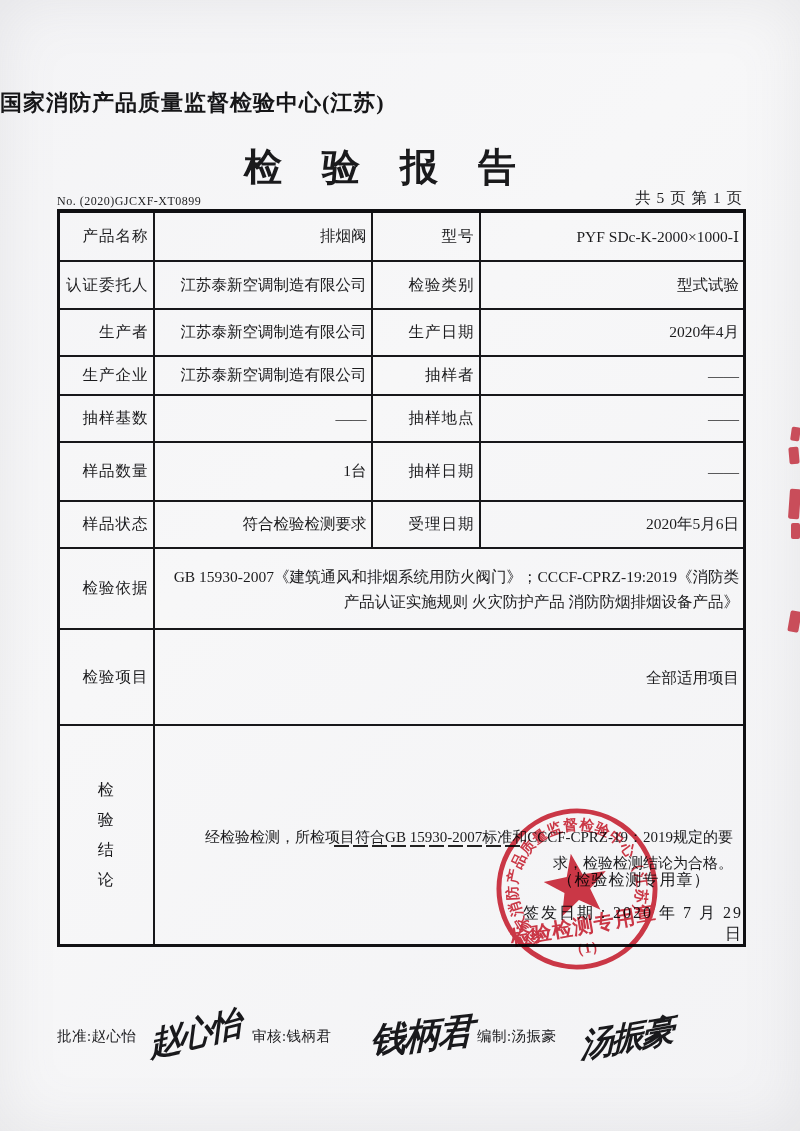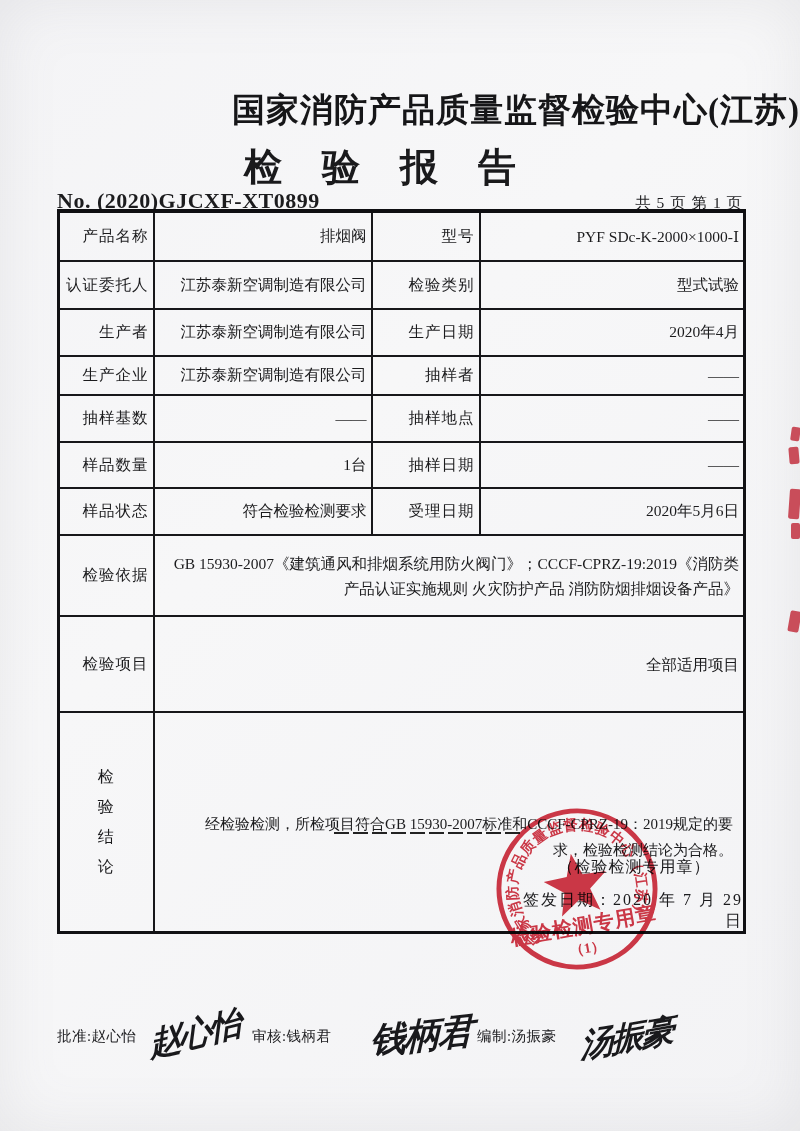--- a/index.html
+++ b/index.html
@@ -10,34 +10,34 @@
   }
   .page{
     position:relative;width:800px;height:1131px;overflow:hidden;
     background:linear-gradient(135deg,#f4f4f6 0%,#f7f7f8 40%,#f3f3f5 100%);
     color:#1c1c1e;
     box-shadow:inset 0 0 60px rgba(120,120,130,.12);
   }
   
   .title1{
     position:absolute;top:88px;left:0;width:100%;
-    text-align:right;font-size:33px;font-weight:bold;letter-spacing:1px;
+    text-align:left;font-size:22px;font-weight:bold;letter-spacing:1px;
     color:#161618;
   }
   .title2{
     position:absolute;top:142px;left:0;width:100%;
     text-align:center;font-size:38px;font-weight:bold;
     letter-spacing:40px;box-sizing:border-box;
     color:#1a1a1c;
   }
   .no-row{
     position:absolute;top:188px;left:57px;width:686px;
     display:flex;justify-content:space-between;align-items:flex-end;
   }
-  .report-no{font-size:22px;letter-spacing:.5px;font-weight:bold;}
+  .report-no{font-size:12px;letter-spacing:.5px;}
   .pagination{font-size:15.5px;letter-spacing:1px;}
   
   table.report{
     position:absolute;left:57px;top:209px;width:686px;
     border-collapse:collapse;table-layout:fixed;
     font-size:15.5px;color:#1b1b1d;
   }
   table.report td{
     border:2px solid #17171a;
     text-align:right;vertical-align:middle;
@@ -128,21 +128,21 @@
         <td>江苏泰新空调制造有限公司</td>
         <td class="lbl">抽样者</td>
         <td>——</td>
       </tr>
       <tr style="height:47px">
         <td class="lbl">抽样基数</td>
         <td>——</td>
         <td class="lbl">抽样地点</td>
         <td>——</td>
       </tr>
-      <tr style="height:46px">
+      <tr style="height:59px">
         <td class="lbl">样品数量</td>
         <td>1台</td>
         <td class="lbl">抽样日期</td>
         <td>——</td>
       </tr>
       <tr style="height:47px">
         <td class="lbl">样品状态</td>
         <td>符合检验检测要求</td>
         <td class="lbl">受理日期</td>
         <td>2020年5月6日</td>

